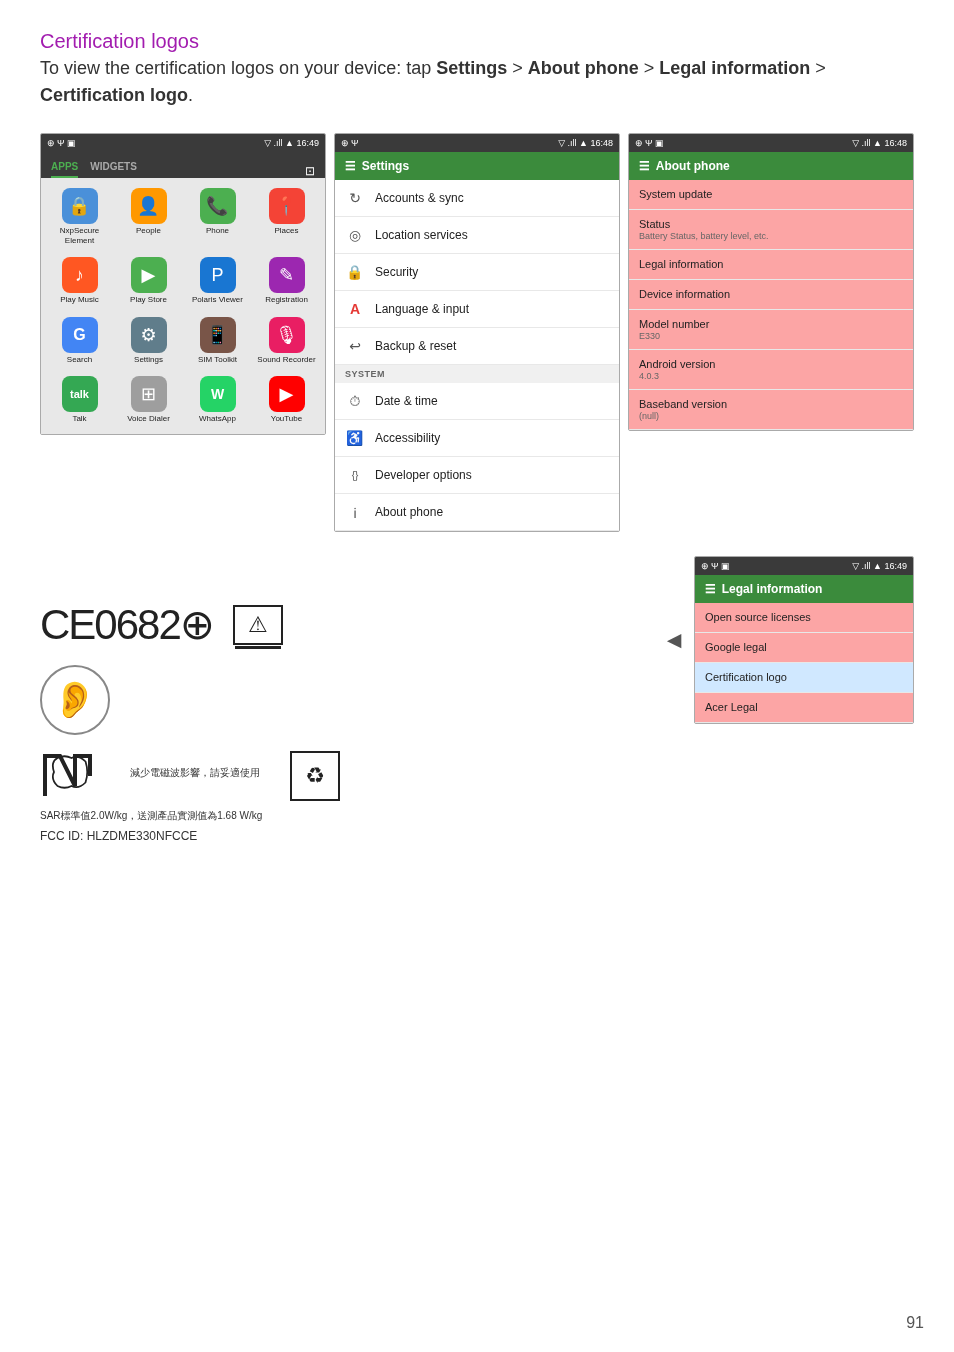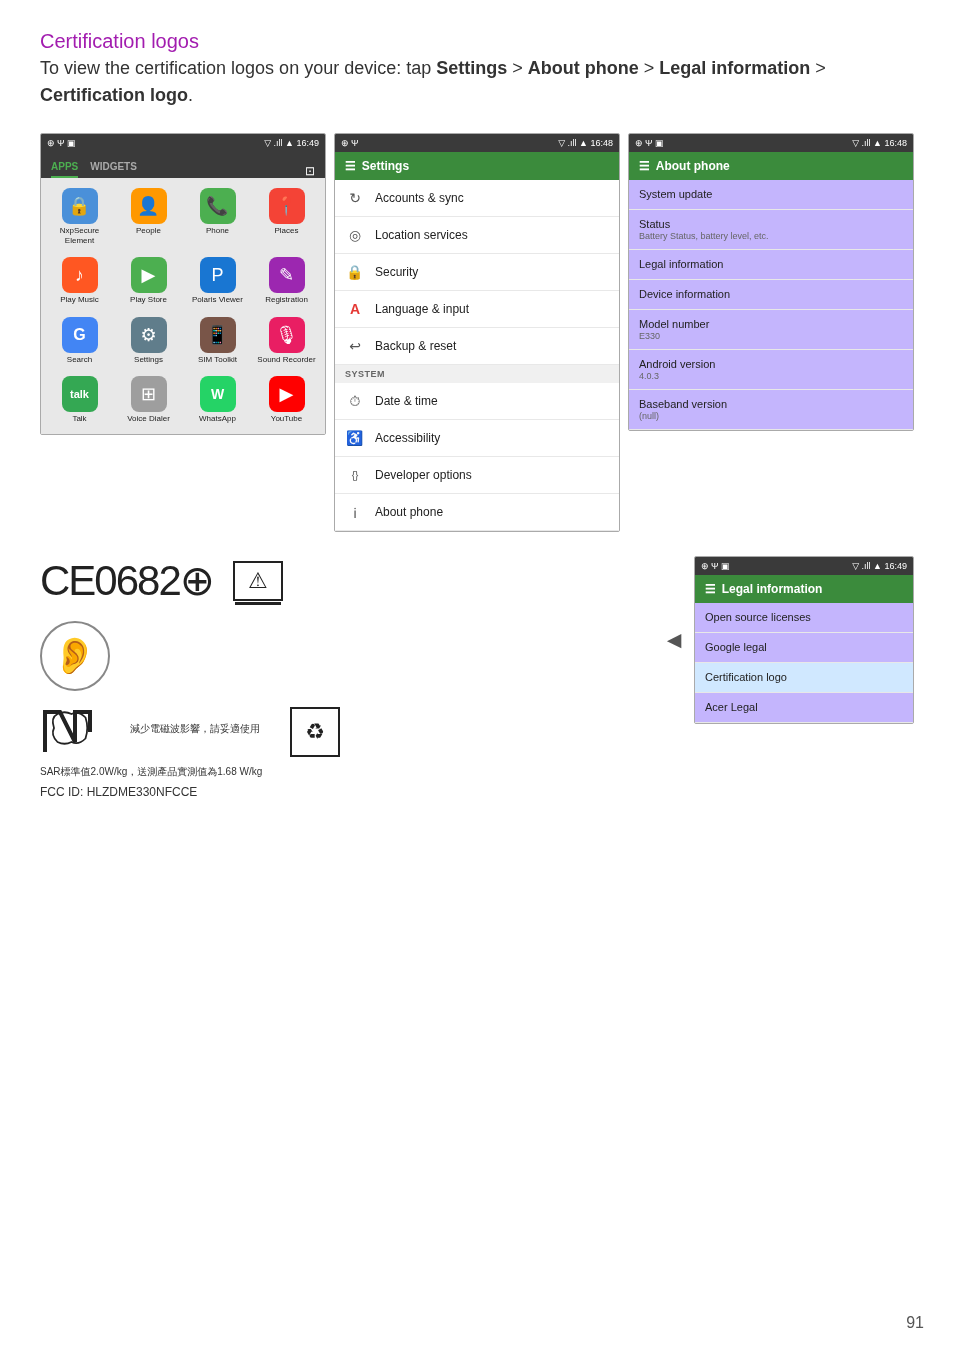--- a/index.html
+++ b/index.html
@@ -175,21 +175,21 @@
       background: #f0f0f0;
       padding: 4px 10px;
       font-size: 9px;
       color: #666;
       font-weight: bold;
       letter-spacing: 0.5px;
     }
 
     
     .about-list {
-      background: #c4b5fd;
+      background: #fca5a5;
     }
 
     .about-item {
       padding: 8px 10px;
       border-bottom: 1px solid #e8e8e8;
     }
 
     .about-item .a-title {
       font-size: 11px;
       color: #222;
@@ -207,20 +207,21 @@
       width: 220px;
       border-radius: 2px;
       overflow: hidden;
     }
 
     .ce-logo-row {
       display: flex;
       align-items: center;
       gap: 20px;
       margin-bottom: 16px;
+      margin-top: 44px;
     }
 
     .ce-logo {
       font-size: 42px;
       font-weight: 300;
       letter-spacing: -2px;
       color: #222;
     }
 
     .warning-icon-box {

